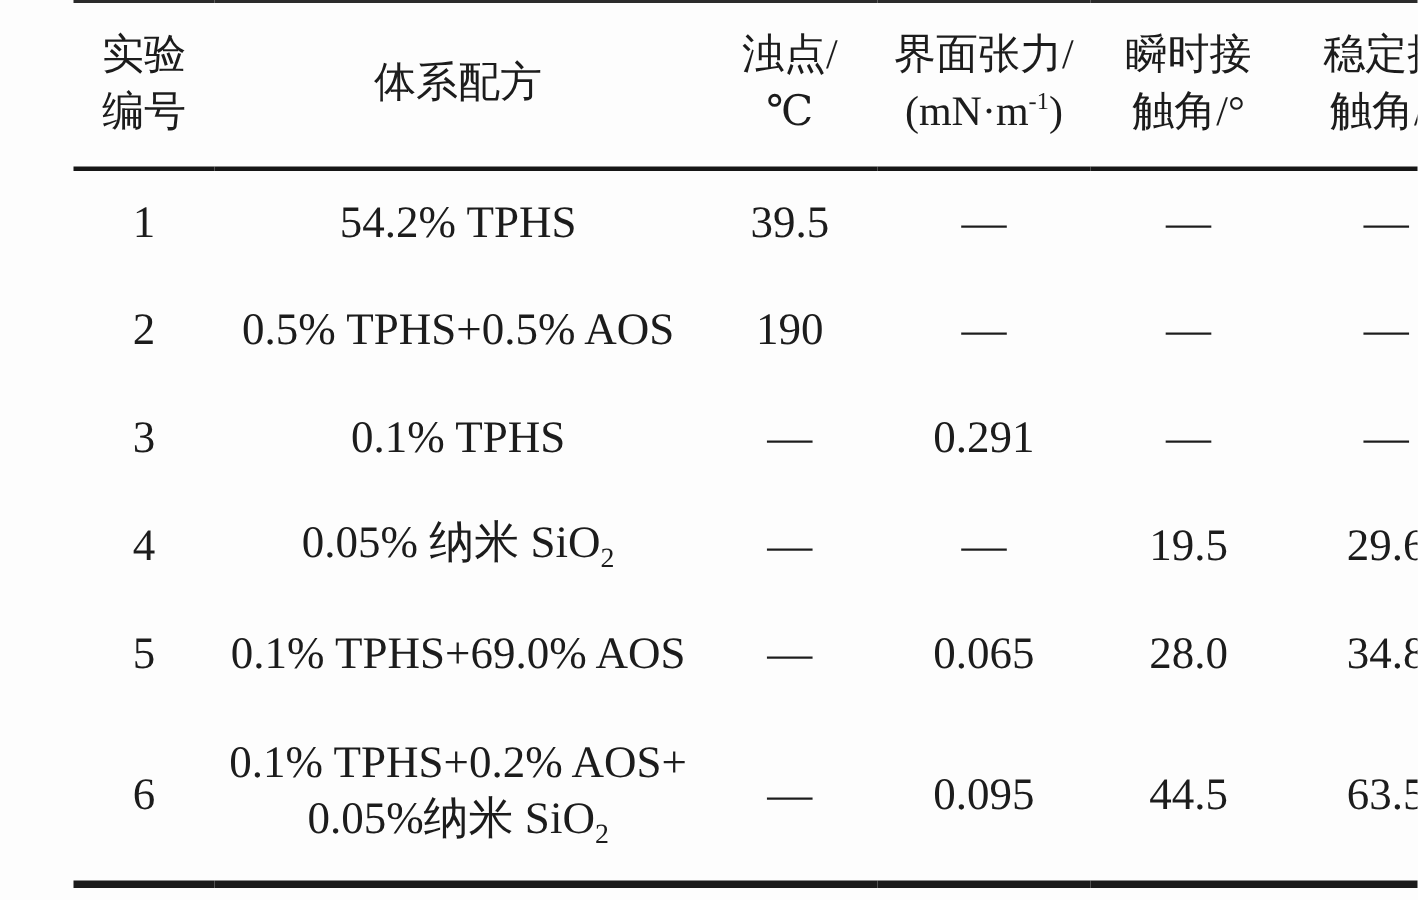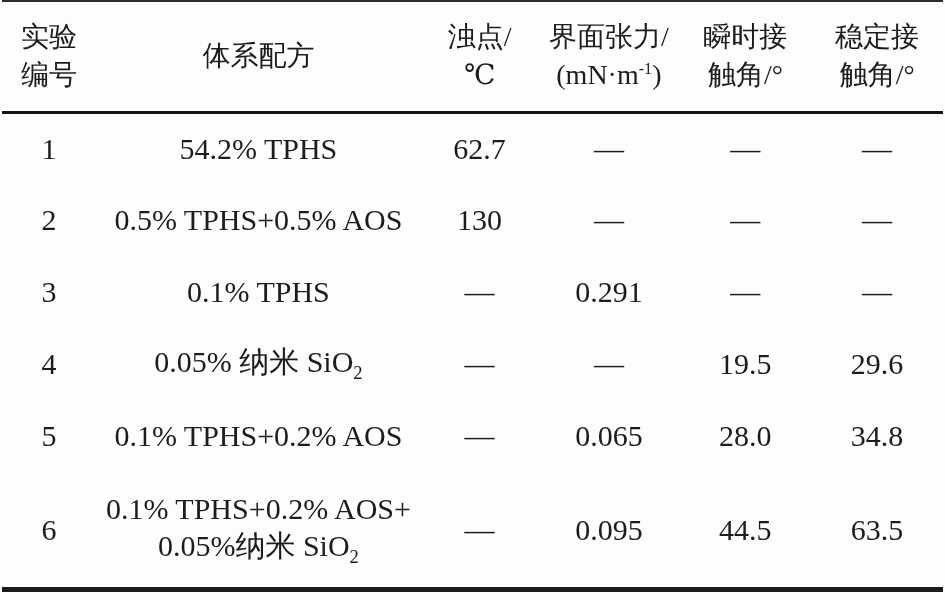--- a/index.html
+++ b/index.html
@@ -10,20 +10,21 @@
     height: 600px;
     overflow: hidden;
     font-family: "Liberation Serif", "DejaVu Serif", serif;
     color: #1c1c1c;
   }
   .page {
     width: 945px;
     height: 600px;
     box-sizing: border-box;
     background: #fdfdfd;
+    padding-left: 47px;
   }
   table.exp-table {
     width: 941px;
     margin: 0 2px;
     border-collapse: collapse;
     table-layout: fixed;
     border-top: 2px solid #2b2b2b;
     border-bottom: 5px solid #1b1b1b;
   }
   col.c-exp     { width: 10%;   }
@@ -75,29 +76,29 @@
           <th>浊点/<br>℃</th>
           <th>界面张力/<br>(mN·m<sup>-1</sup>)</th>
           <th>瞬时接<br>触角/°</th>
           <th>稳定接<br>触角/°</th>
         </tr>
     </thead>
     <tbody>
         <tr>
           <td>1</td>
           <td>54.2% TPHS</td>
-          <td>62.7</td>
+          <td>39.5</td>
           <td>—</td>
           <td>—</td>
           <td>—</td>
         </tr>
         <tr>
           <td>2</td>
           <td>0.5% TPHS+0.5% AOS</td>
-          <td>130</td>
+          <td>190</td>
           <td>—</td>
           <td>—</td>
           <td>—</td>
         </tr>
         <tr>
           <td>3</td>
           <td>0.1% TPHS</td>
           <td>—</td>
           <td>0.291</td>
           <td>—</td>
@@ -106,21 +107,21 @@
         <tr>
           <td>4</td>
           <td>0.05% 纳米 SiO<sub>2</sub></td>
           <td>—</td>
           <td>—</td>
           <td>19.5</td>
           <td>29.6</td>
         </tr>
         <tr>
           <td>5</td>
-          <td>0.1% TPHS+0.2% AOS</td>
+          <td>0.1% TPHS+69.0% AOS</td>
           <td>—</td>
           <td>0.065</td>
           <td>28.0</td>
           <td>34.8</td>
         </tr>
         <tr>
           <td>6</td>
           <td>0.1% TPHS+0.2% AOS+<br>0.05%纳米 SiO<sub>2</sub></td>
           <td>—</td>
           <td>0.095</td>

